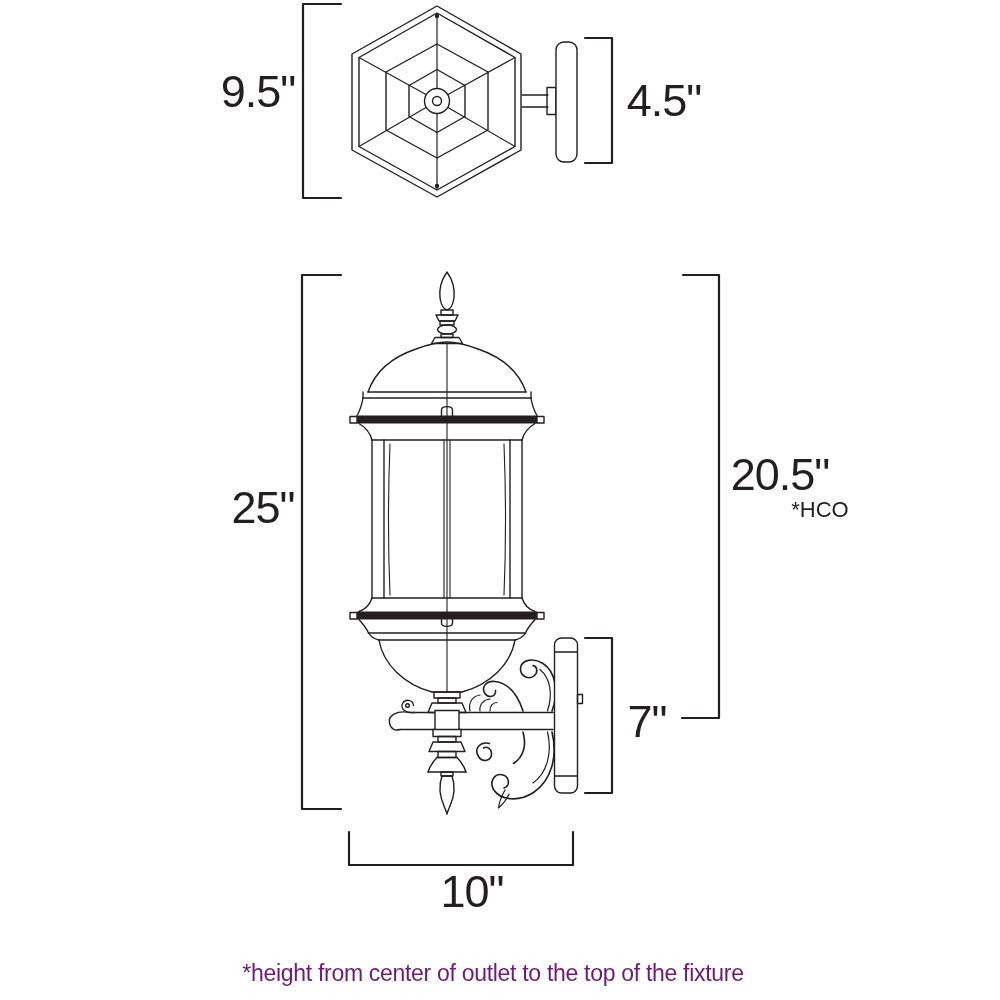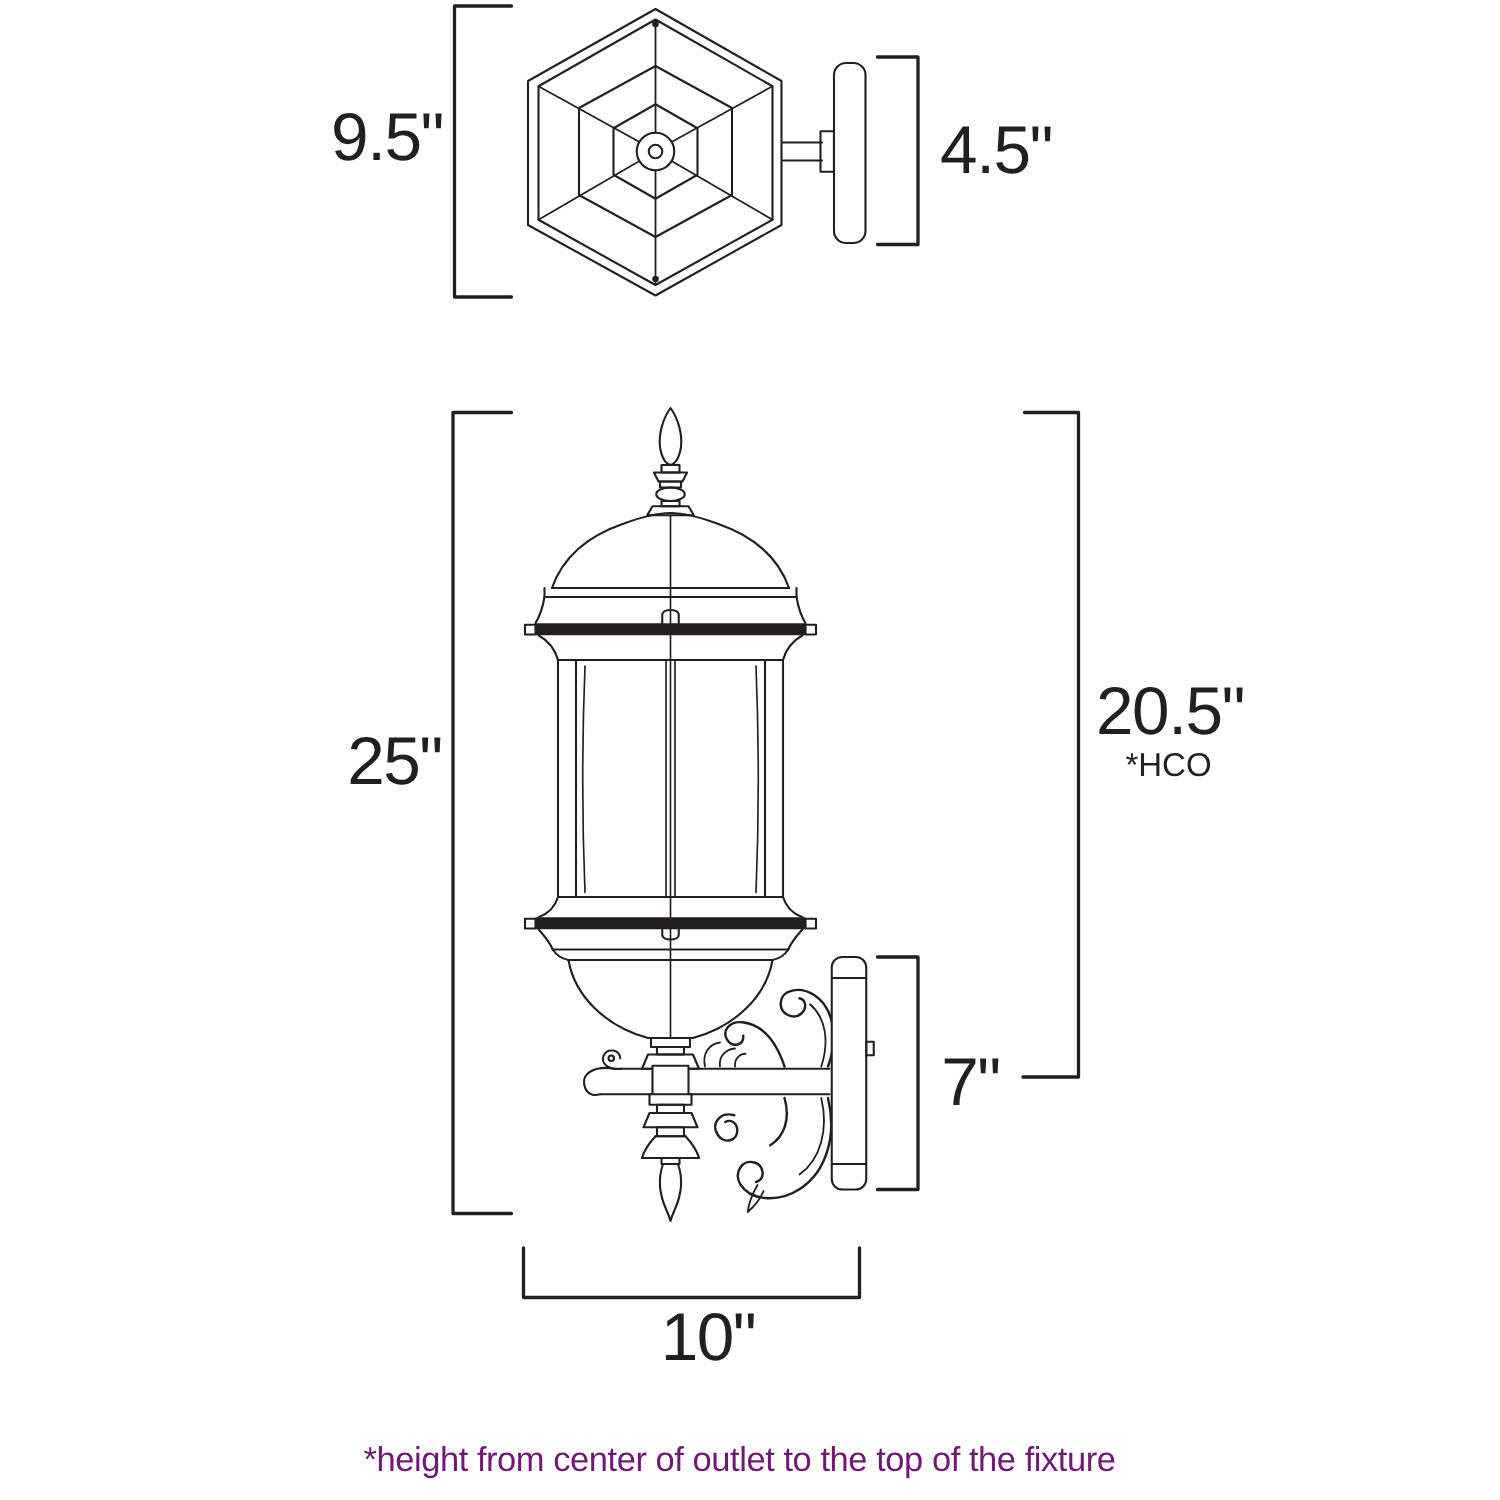--- a/index.html
+++ b/index.html
@@ -14,21 +14,21 @@
   svg{position:absolute;left:0;top:0;}
   .dim-label{
     position:absolute;
     transform:translate(-50%,-50%);
     color:#231f20;
     font-size:45px;
     letter-spacing:-1px;
     white-space:nowrap;
     line-height:1;
   }
-  .dim-label.small{font-size:22px;letter-spacing:0;}
+  .dim-label.small{font-size:22px;letter-spacing:0;margin-left:41px;}
   .footnote{
     position:absolute;
     transform:translate(-50%,-50%);
     color:#701a75;
     font-size:23px;
     letter-spacing:-0.3px;
     white-space:nowrap;
     line-height:1;
   }
 </style>

